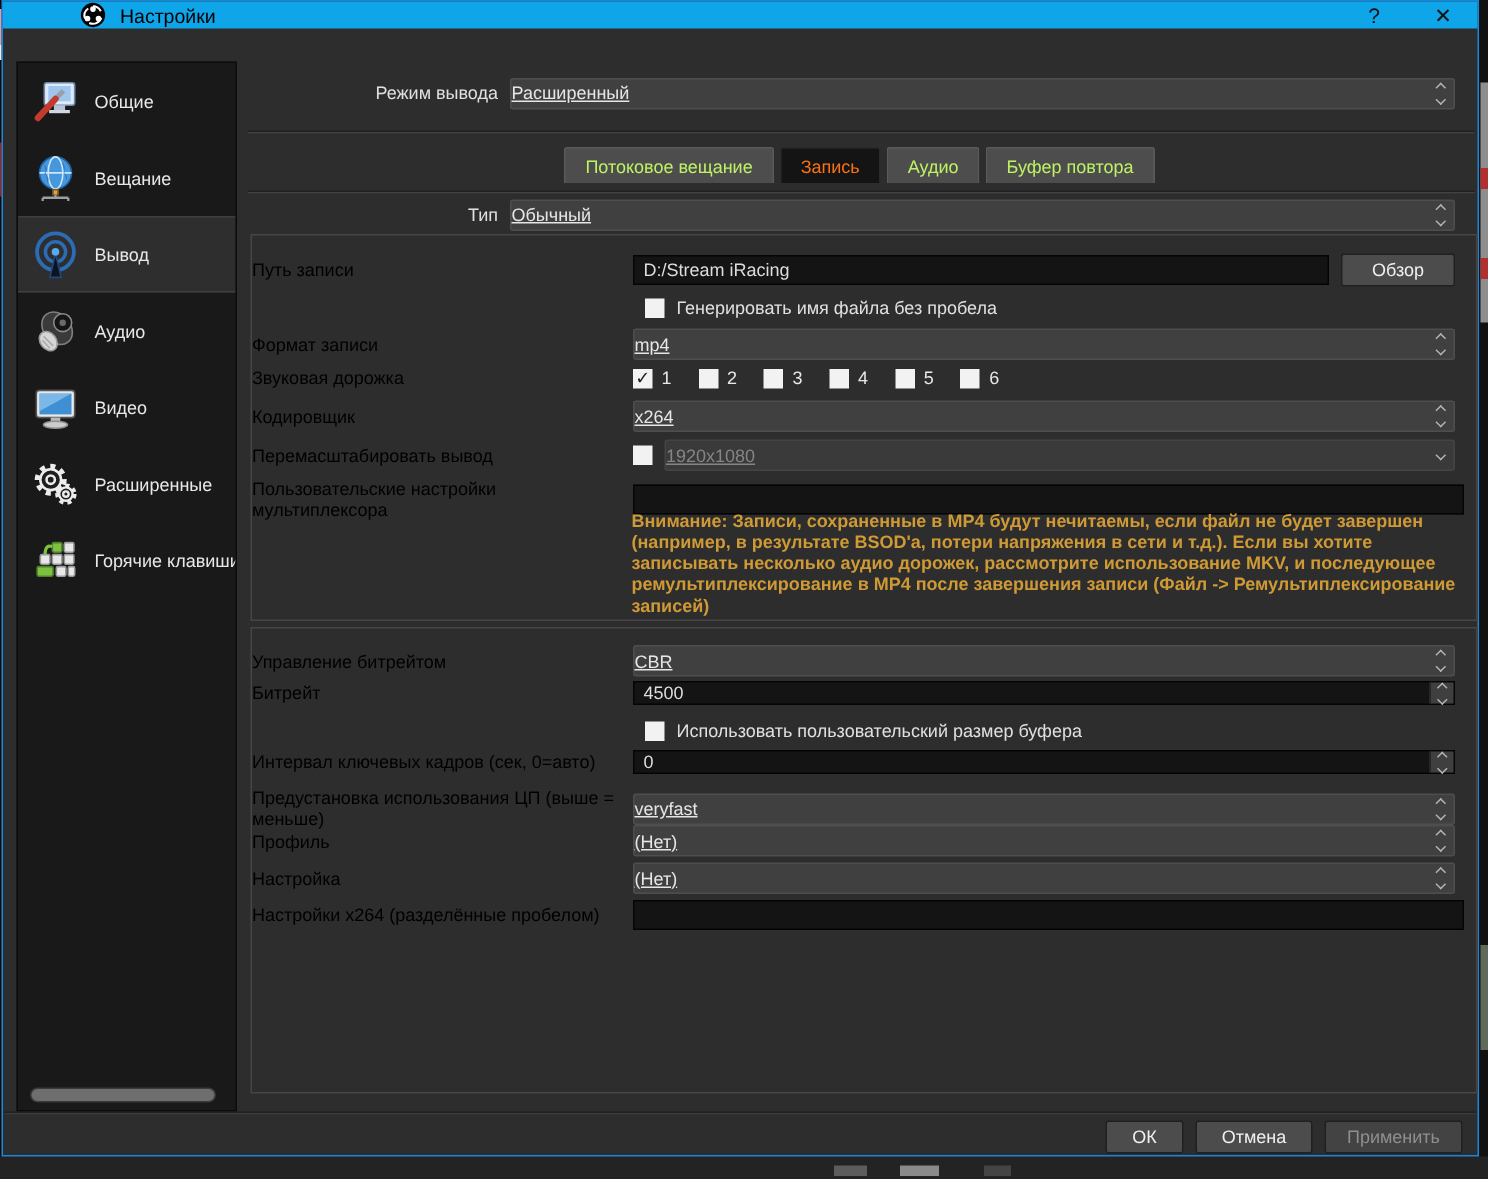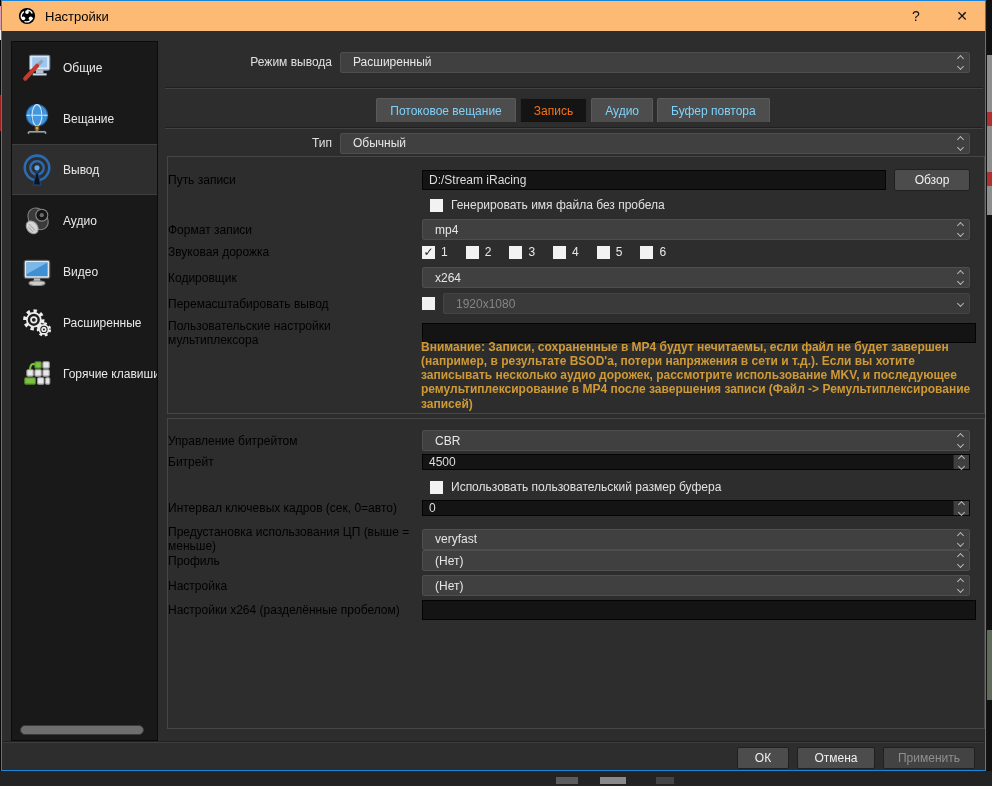--- a/index.html
+++ b/index.html
@@ -21,42 +21,42 @@
   .bg-bottom { left:0; top:771px; width:992px; height:15px; background:#232323; }
   .bg-bottom i { position:absolute; top:6px; height:7px; }
   .bg-bottom .b1 { left:556px; width:22px; background:#5c5c5c; }
   .bg-bottom .b2 { left:600px; width:26px; background:#8a8a8a; }
   .bg-bottom .b3 { left:656px; width:18px; background:#444; }
 
   
   .window { position:absolute; left:1px; top:0; width:985px; height:771px;
     border:1px solid #1a86d9; background:#2d2d2d; }
 
-  .titlebar { position:absolute; left:0; top:0; right:0; height:30px; background:#fdba74;
-    display:flex; align-items:center; }
+  .titlebar { position:absolute; left:0; top:0; right:0; height:18px; background:#0ea5e9;
+    display:flex; align-items:center;padding-left:35px; }
   .titlebar .logo { margin-left:16px; width:18px; height:18px; display:inline-flex; }
   .titlebar .title { margin-left:9px; color:#000; font-size:13px; }
   .titlebar .tb-btns { margin-left:auto; display:flex; height:30px; }
   .tb-btn { width:46px; height:30px; display:flex; align-items:center; justify-content:center;
     color:#111; font-size:14px; cursor:default; }
 
   
   .sidebar { position:absolute; left:9px; top:40px; width:147px; height:700px;
     background:#191919; border:1px solid #0c0c0c; overflow:hidden; }
   .side-item { height:51px; display:flex; align-items:center; gap:10px; padding-left:9px;
     white-space:nowrap; overflow:hidden; border-top:1px solid transparent; border-bottom:1px solid transparent; }
   .side-item.selected { background:#2e2e2e; border-top:1px solid #3f3f3f; border-bottom:1px solid #3f3f3f; }
   .side-item .icn { width:32px; height:32px; flex:none; display:flex; align-items:center; justify-content:center; }
   .side-item .lbl { color:#e8e8e8; }
   .side-scrollbar { position:absolute; left:8px; bottom:5px; width:124px; height:10px;
     background:#6e6e6e; border-radius:5px; border:1px solid #3a3a3a; }
 
   
   .combo { height:21px; background:#404040; border:1px solid #4e4e4e; border-radius:2px;
-    display:flex; align-items:center; padding-left:12px; color:#e6e6e6; }
+    display:flex; align-items:center; padding-left:0; color:#e6e6e6;text-decoration:underline; }
   .combo .spin { margin-left:auto; width:17px; align-self:stretch; display:flex; flex-direction:column;
     align-items:center; justify-content:center; gap:3px; }
   .chev-up { width:5px; height:5px; border-left:1px solid #b5b5b5; border-top:1px solid #b5b5b5; transform:rotate(45deg); }
   .chev-dn { width:5px; height:5px; border-right:1px solid #b5b5b5; border-bottom:1px solid #b5b5b5; transform:rotate(45deg); }
   .combo.disabled { background:#3a3a3a; border-color:#444; color:#858585; }
 
   .dinput { height:20px; background:#141414; border:1px solid #040404; color:#dddddd;
     padding:0 6px; font-family:inherit; font-size:12px; outline:none; }
   .spinbox { height:16px; background:#141414; border:1px solid #040404; display:flex; align-items:stretch; }
   .spinbox input { flex:1; background:transparent; border:0; color:#ddd; padding:0 6px;
@@ -77,21 +77,21 @@
   .row .flabel { text-align:right; padding-right:8px; color:#e0e0e0; flex:none; }
   .top-row { left:160px; width:822px; height:22px; }
   .top-row .flabel { width:178px; }
   .top-row .combo { flex:1; margin-right:14px; }
 
   .divider { position:absolute; left:163px; width:818px; height:2px; background:#202020; border-bottom:1px solid #424242; }
 
   .tabbar { position:absolute; left:160px; top:97px; width:822px; height:25px;
     display:flex; justify-content:center; gap:4px; }
   .tab { height:24px; padding:0 13px; display:flex; align-items:center; border-radius:2px 2px 0 0;
-    background:#4d4d4d; border:1px solid #5a5a5a; border-bottom:none; color:#7dd3fc; }
+    background:#4d4d4d; border:1px solid #5a5a5a; border-bottom:none; color:#bef264; }
   .tab.selected { background:#141414; border-color:#2a2a2a; color:#f97316; }
 
   .groupbox { position:absolute; left:165px; width:818px; border:1px solid #464646; background:#2d2d2d; }
   .gb1 { top:155px; height:258px; }
   .gb2 { top:417px; height:311px; }
   .grow { position:absolute; left:0; right:0; display:flex; align-items:center; }
   .grow .flabel { width:254px; }
   .grow .combo { flex:1; margin-right:14px; }
   .grow .stretch { flex:1; margin-right:14px; }
   .indent { padding-left:262px; gap:8px; color:#e0e0e0; }

